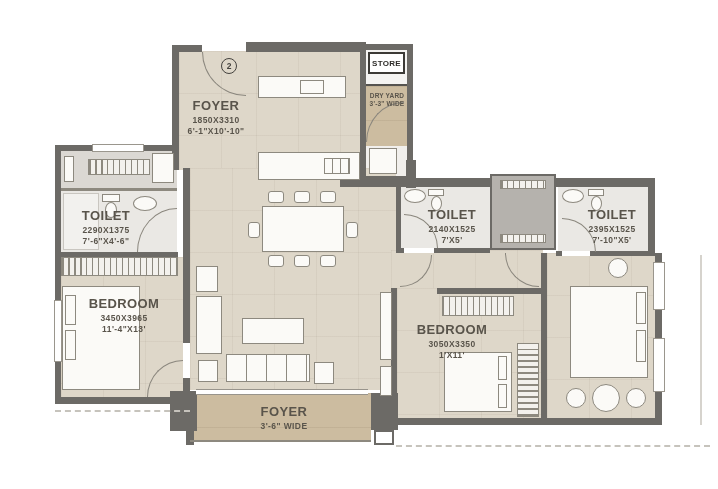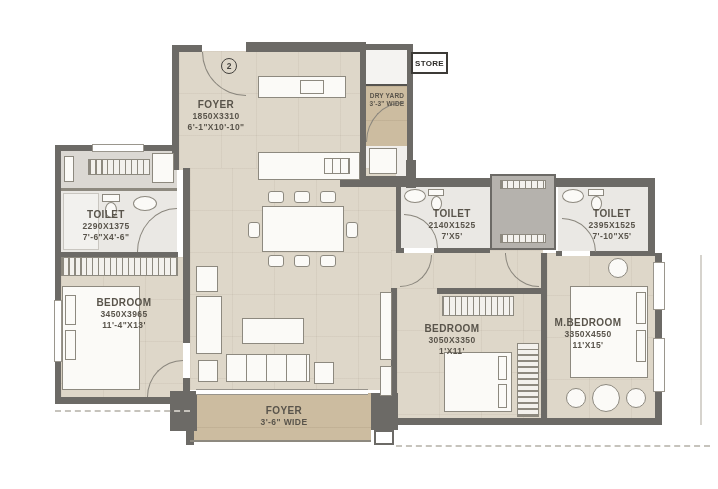--- a/index.html
+++ b/index.html
@@ -23,25 +23,25 @@
           background:repeating-linear-gradient(90deg,#8d897f 0 1.5px,#f3f1ed 1.5px 6px);}
   .hatchh{position:absolute;box-sizing:border-box;border:1px solid #8d897f;
           background:repeating-linear-gradient(0deg,#8d897f 0 1.5px,#f3f1ed 1.5px 6px);}
   .arc{position:absolute;box-sizing:border-box;border:0 solid #8a867d;}
   .win{position:absolute;background:#fff;border:1px solid #9a968d;box-sizing:border-box;}
   .dash{position:absolute;border-top:2px dashed #c6c3bc;}
   .rlabel{position:absolute;transform:translateX(-50%);text-align:center;
           color:#59544b;font-weight:bold;font-size:8.5px;line-height:1.3;
           letter-spacing:.4px;white-space:nowrap;}
   .rlabel span{display:block;}
-  .rlabel .rn{font-size:10px;}
+  .rlabel .rn{font-size:13px;}
   .small{font-size:6.5px;letter-spacing:.2px;}
   .storebox{position:absolute;background:#fff;border:2px solid #3c3a36;box-sizing:border-box;
             display:flex;align-items:center;justify-content:center;
-            color:#2f2d2a;font-weight:bold;font-size:8px;letter-spacing:.3px;margin-left:43px;}
+            color:#2f2d2a;font-weight:bold;font-size:8px;letter-spacing:.3px;}
   .circle{position:absolute;border:1px solid #8d897f;border-radius:50%;background:#fbfaf7;box-sizing:border-box;}
   .entry{position:absolute;border:1.3px solid #44423e;border-radius:50%;background:transparent;
          display:flex;align-items:center;justify-content:center;color:#44423e;
          font-size:8.5px;font-weight:bold;box-sizing:border-box;}
   .glass{position:absolute;background:#fff;border-top:1.5px solid #98948c;border-bottom:1.5px solid #98948c;box-sizing:border-box;}
   .ledge{position:absolute;background:#d6d3cd;}
   .sofa-seats{background-image:repeating-linear-gradient(90deg,transparent 0 19px,#8d897f 19px 20px);}
   .sinkgrid{background-image:repeating-linear-gradient(90deg,transparent 0 7px,#8d897f 7px 8px);}
 </style>
 </head>
@@ -218,23 +218,18 @@
   <div class="rlabel" style="left:612px;top:207px;">
     <span class="rn">TOILET</span>
     <span>2395X1525</span>
     <span>7'-10"X5'</span>
   </div>
   <div class="rlabel" style="left:452px;top:322px;">
     <span class="rn">BEDROOM</span>
     <span>3050X3350</span>
     <span>1'X11'</span>
   </div>
-  <div class="rlabel" style="left:588px;top:316px;">
-    <span class="rn">M.BEDROOM</span>
-    <span>3350X4550</span>
-    <span>11'X15'</span>
-  </div>
   <div class="rlabel" style="left:284px;top:404px;">
     <span class="rn">FOYER</span>
     <span>3'-6" WIDE</span>
   </div>
 
 </div>
 
 </body></html>

